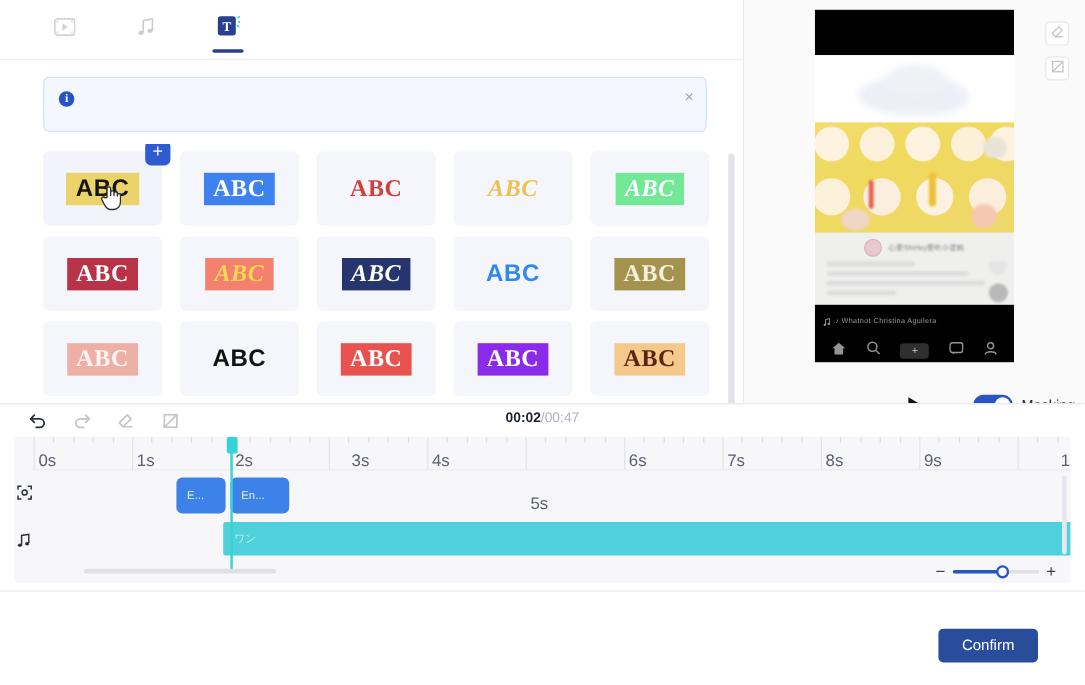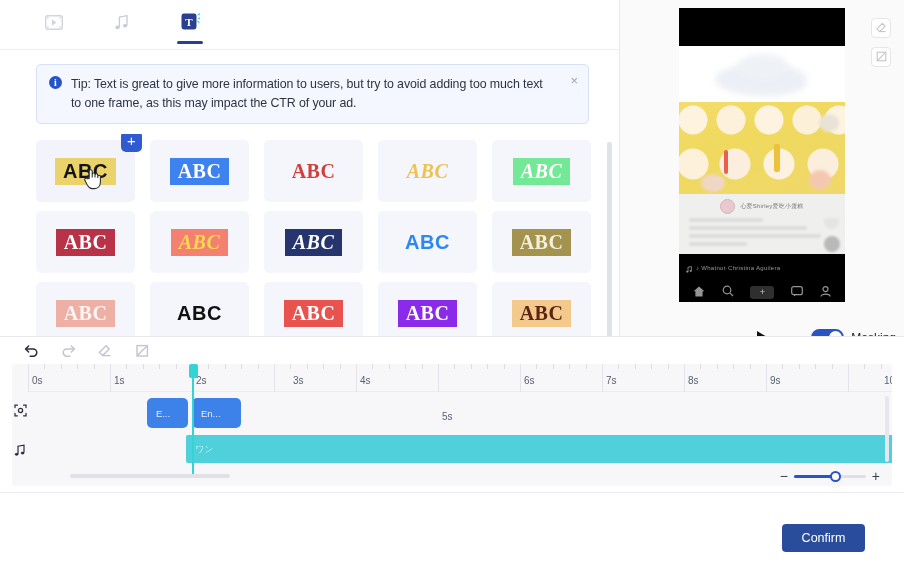--- a/index.html
+++ b/index.html
@@ -374,21 +374,21 @@
   .tick-major {
     position: absolute; top: 0;
     width: 1px; height: 28px; background: #e3e3e9;
   }
   .tick-minor {
     position: absolute; top: 0;
     width: 1px; height: 5px; background: #dcdce3;
   }
   .tick-label {
     position: absolute; top: 11px;
-    font-size: 10px; color: #5a6070;
+    font-size: 14px; color: #5a6070;
     padding-left: 4px;
   }
   .track {
     position: relative;
     height: 40px;
     margin-left: 16px;
   }
   .track-icon {
     position: absolute;
     left: -16px; top: 12px;
@@ -537,21 +537,20 @@
           <div class="tab-underline"></div>
         </div>
       </div>
 
       <svg class="cursor-arrow" width="26" height="32" viewBox="0 0 26 32">
         <path d="M2 1 L2 24 L7.6 18.6 L11.4 27.6 L15.4 25.8 L11.6 17.1 L19.4 16.6 Z" fill="#e6352c" stroke="#ffffff" stroke-width="1.3" stroke-linejoin="round"></path>
       </svg>
 
       <div class="tip">
         <span class="tip-icon">i</span>
-        <div class="tip-text">Tip: Text is great to give more information to users, but try to avoid adding too much text to one frame, as this may impact the CTR of your ad.</div>
         <span class="tip-close">×</span>
       </div>
 
       <div class="grid-wrap">
         <div class="style-grid" id="style-grid">
             <div class="style-card selected">
               <span class="abc" style="background: rgb(234, 211, 106); color: rgb(20, 20, 20); font-weight: 800; font-style: normal; font-family: &quot;Liberation Sans&quot;, sans-serif;">ABC</span>
               <div class="plus-badge">+</div>
               <svg class="hand-cursor" viewBox="0 0 17 22">
                 <path d="M5.2 10.4 V3.2 a1.5 1.5 0 0 1 3 0 V9 V6.4 a1.4 1.4 0 0 1 2.8 0 V9 V7.2 a1.4 1.4 0 0 1 2.8 0 V9.4 V8.6 a1.3 1.3 0 0 1 2.6 0 v5.6 c0 3.6-2.4 6.4-5.6 6.4 H8 c-2.4 0-3.4-1.4-4.6-3.4 L1 12.6 a1.5 1.5 0 0 1 2.4-1.8 Z" fill="#ffffff" stroke="#2f2f2f" stroke-width="1.1" stroke-linejoin="round"></path>
@@ -729,20 +728,23 @@
           <line x1="4.6" y1="11.6" x2="12.4" y2="11.6" stroke="#c2c5cd" stroke-width="1.4"></line>
         </svg>
       </span>
       <span class="tl-btn">
         <svg width="15" height="14" viewBox="0 0 15 14">
           <rect x="2" y="1.6" width="10.4" height="10.4" fill="none" stroke="#c2c5cd" stroke-width="1.4"></rect>
           <line x1="2.4" y1="11.6" x2="12" y2="2" stroke="#c2c5cd" stroke-width="1.4"></line>
         </svg>
       </span>
 
+      <div class="tl-time">
+        <span>00:02</span><span class="total">/00:47</span>
+      </div>
     </div>
 
     <div class="tl-body">
       <div class="ruler" id="ruler">
           <div class="tick-major" style="left: 0px;"></div>
           <div class="tick-label" style="left: 0px;">0s</div>
           <div class="tick-minor" style="left: 16.4px;"></div>
           <div class="tick-minor" style="left: 32.8px;"></div>
           <div class="tick-minor" style="left: 49.2px;"></div>
           <div class="tick-minor" style="left: 65.6px;"></div>

